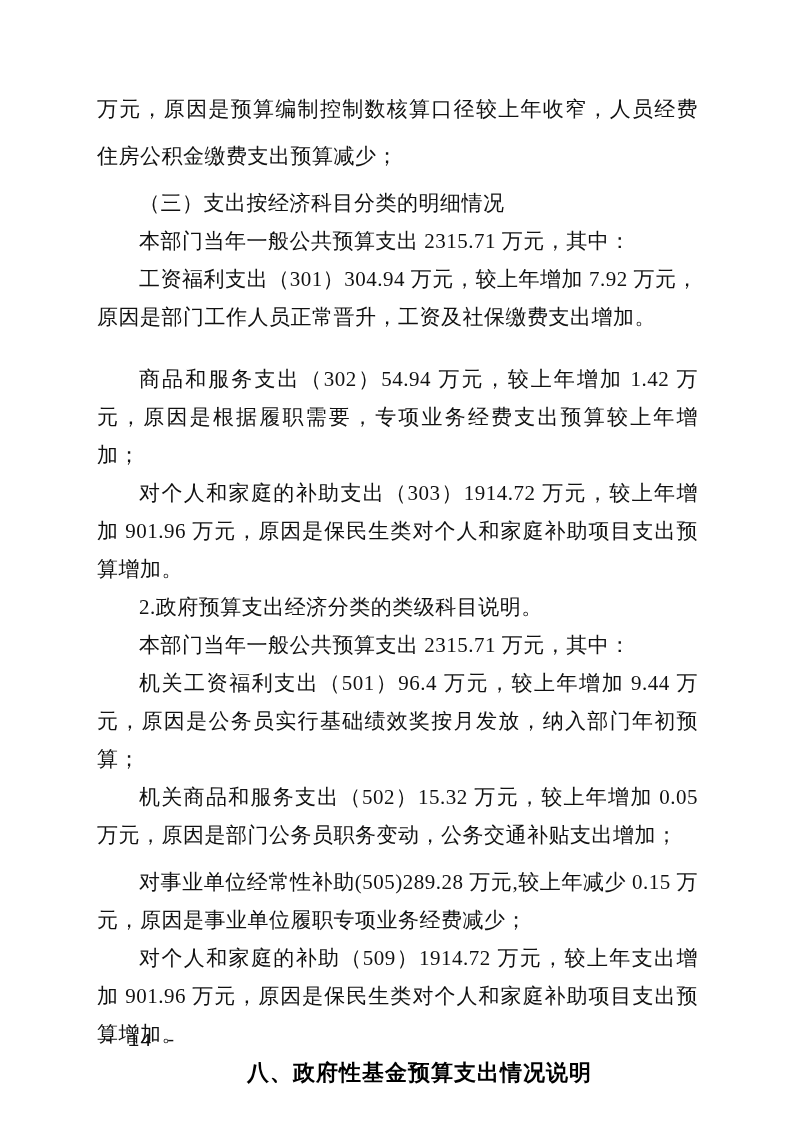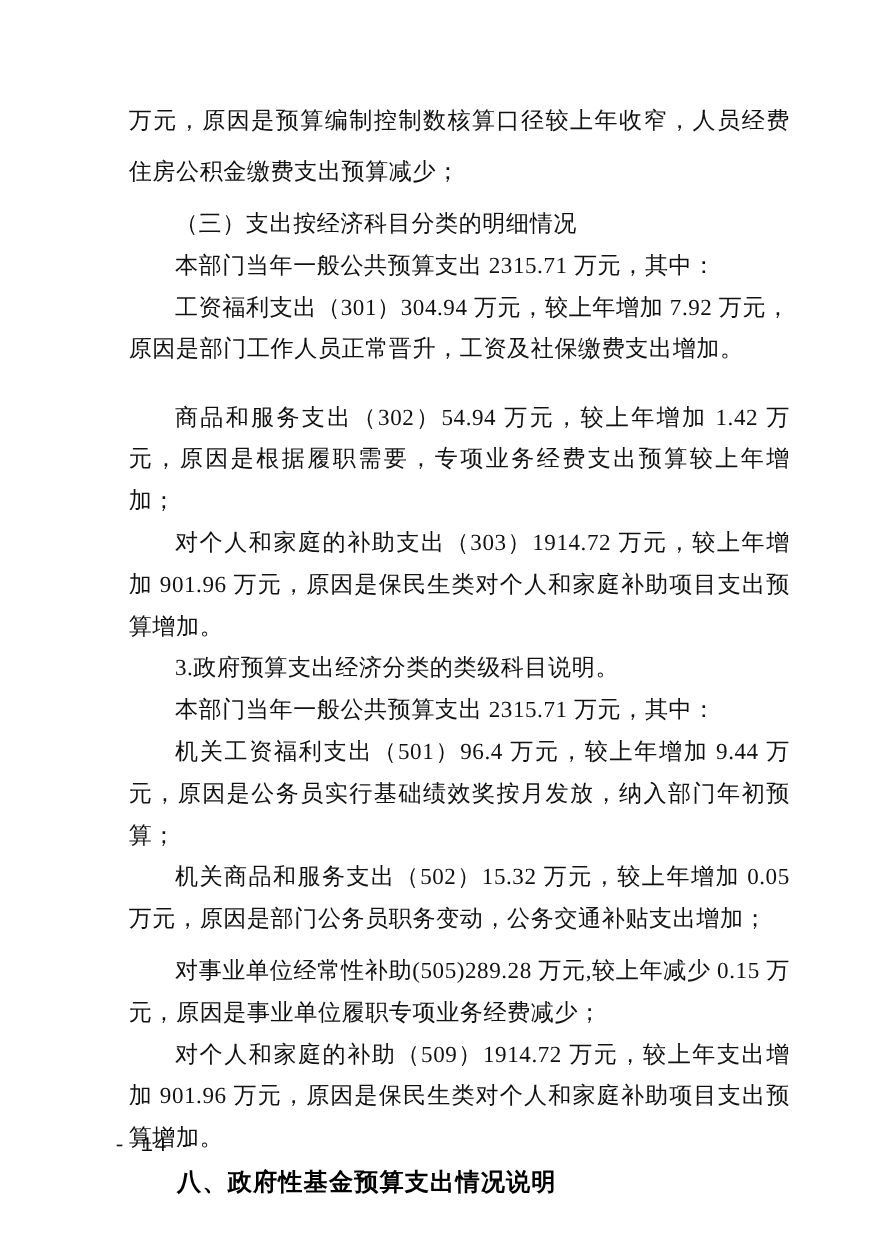--- a/index.html
+++ b/index.html
@@ -11,21 +11,21 @@
     position: relative;
     width: 793px;
     height: 1122px;
     background: #ffffff;
     color: #111111;
     font-family: "Liberation Serif", serif;
     overflow: hidden;
   }
   .content {
     position: absolute;
-    left: 117px;
+    left: 97px;
     top: 86px;
     width: 601px;
   }
   .para {
     margin: 0;
     font-size: 21px;
     line-height: 38px;
     text-align: justify;
     text-indent: 2em;
     letter-spacing: 0.5px;
@@ -38,22 +38,23 @@
   .gap-sm { margin-top: 4px; }
   .gap-md { margin-top: 24px; }
   .gap-lg { margin-top: 9px; }
   .section-heading {
     margin: 3px 0 0 0;
     font-size: 22px;
     line-height: 38px;
     font-weight: 700;
     text-indent: 2em;
     letter-spacing: 1px;
-    font-family: Liberation Sans, sans-serif;
+    font-family: Liberation Mono, monospace;
     color: #000000;
+    text-align: center;
   }
   .page-footer {
     position: absolute;
     left: 103px;
     top: 1029px;
     font-size: 19px;
     line-height: 24px;
     letter-spacing: 1px;
     color: #111111;
     font-family: Liberation Mono, monospace;
@@ -63,21 +64,21 @@
 <body>
 
 <div class="page">
   <div class="content">
     <p class="para continuation">万元，原因是预算编制控制数核算口径较上年收窄，人员经费住房公积金缴费支出预算减少；</p>
     <p class="para gap-sm">（三）支出按经济科目分类的明细情况</p>
     <p class="para">本部门当年一般公共预算支出 2315.71 万元，其中：</p>
     <p class="para">工资福利支出（301）304.94 万元，较上年增加 7.92 万元，原因是部门工作人员正常晋升，工资及社保缴费支出增加。</p>
     <p class="para gap-md">商品和服务支出（302）54.94 万元，较上年增加 1.42 万元，原因是根据履职需要，专项业务经费支出预算较上年增加；</p>
     <p class="para">对个人和家庭的补助支出（303）1914.72 万元，较上年增加 901.96 万元，原因是保民生类对个人和家庭补助项目支出预算增加。</p>
-    <p class="para">3.政府预算支出经济分类的类级科目说明。</p>
+    <p class="para">2.政府预算支出经济分类的类级科目说明。</p>
     <p class="para">本部门当年一般公共预算支出 2315.71 万元，其中：</p>
     <p class="para">机关工资福利支出（501）96.4 万元，较上年增加 9.44 万元，原因是公务员实行基础绩效奖按月发放，纳入部门年初预算；</p>
     <p class="para">机关商品和服务支出（502）15.32 万元，较上年增加 0.05 万元，原因是部门公务员职务变动，公务交通补贴支出增加；</p>
     <p class="para gap-lg">对事业单位经常性补助(505)289.28 万元,较上年减少 0.15 万元，原因是事业单位履职专项业务经费减少；</p>
     <p class="para">对个人和家庭的补助（509）1914.72 万元，较上年支出增加 901.96 万元，原因是保民生类对个人和家庭补助项目支出预算增加。</p>
     <h2 class="section-heading">八、政府性基金预算支出情况说明</h2>
   </div>
   <div class="page-footer">- 14 -</div>
 </div>
 

